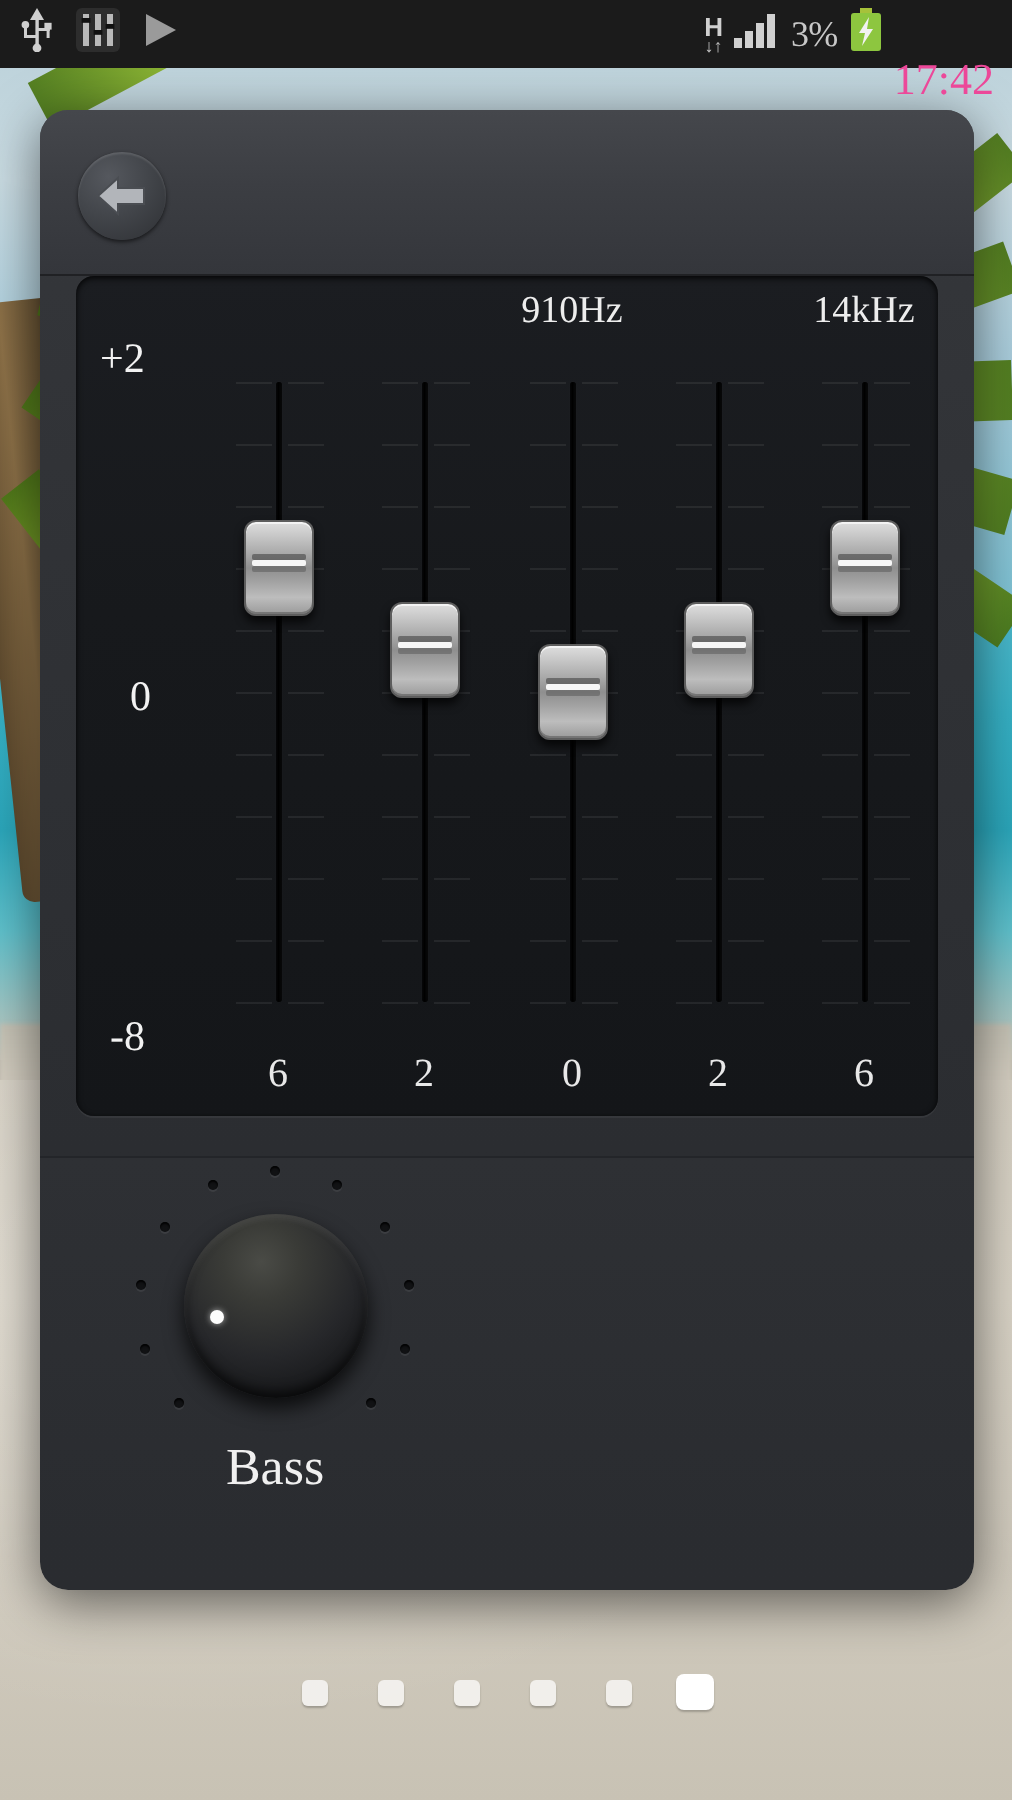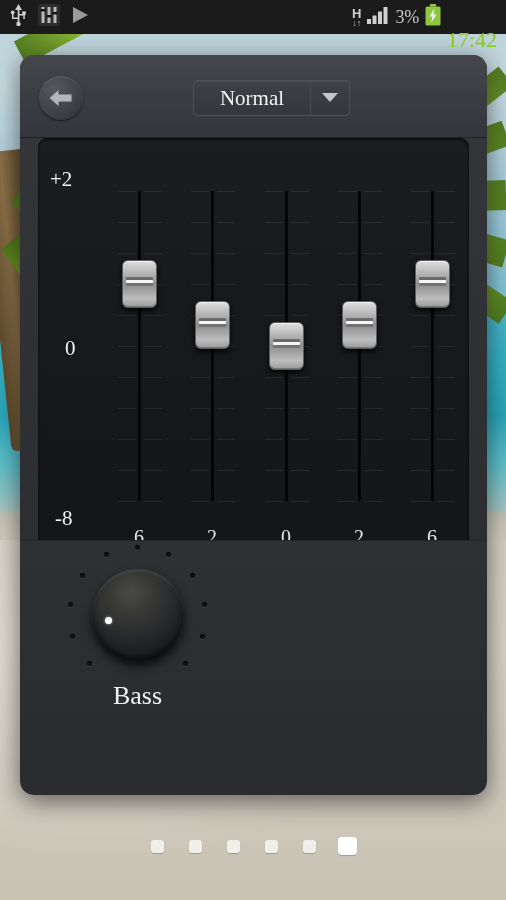--- a/index.html
+++ b/index.html
@@ -75,21 +75,21 @@
     background:#1b1b1b;
     display:flex; align-items:center;
     font-family:"Liberation Serif", serif;
     color:#cfcfcf;
     z-index:50;
   }
   .sb-left{ display:flex; align-items:center; gap:10px; padding-left:9px; }
   .sb-right{ margin-left:auto; display:flex; align-items:center; gap:6px; padding-right:9px; }
   .sb-icon{ display:block; }
   #sb-percent{ font-size:18px; color:#c8c8c8; letter-spacing:-.3px; }
-  #sb-clock{ font-size:22px; color:#84cc16; letter-spacing:0px;margin-top:46px; }
+  #sb-clock{ font-size:22px; color:#ec4899; letter-spacing:0px;margin-top:46px; }
   #sb-h{ display:flex; flex-direction:column; align-items:center; line-height:1; }
   #sb-h .hletter{ font-size:13px; font-weight:bold; color:#d0d0d0; font-family:"Liberation Sans",sans-serif;}
   #sb-h .harrows{ font-size:9px; color:#c0c0c0; margin-top:-1px; font-family:"Liberation Sans",sans-serif;}
 
   
   #panel{
     position:absolute; left:20px; top:55px; width:467px; height:740px;
     background:linear-gradient(to bottom,#3b3d41 0%,#34363a 6%,#303236 30%,#2b2d31 70%,#2a2c30 100%);
     border-radius:14px;
     box-shadow:0 6px 26px rgba(0,0,0,.55), inset 0 1px 0 rgba(255,255,255,.07);
@@ -202,21 +202,21 @@
     cursor:pointer;
   }
   .thumb::before{
     content:""; position:absolute; left:3px; top:19px; width:27px; height:3px;
     background:#f6f6f6; border-radius:1px;
     box-shadow:0 -3px 0 rgba(60,60,60,.55), 0 3px 0 rgba(60,60,60,.35);
   }
 
   
   #knobs{
-    position:absolute; left:0; top:485px; width:467px; height:193px;
+    position:absolute; left:0; top:523px; width:467px; height:193px;
     background:linear-gradient(to bottom,#2e3034 0%,#2a2c30 100%);
     border-top:1px solid #232529;
   }
   .knob-group{ position:absolute; top:0; width:233px; height:237px; }
   .knob-dial{
     position:absolute; left:50%; top:28px; width:92px; height:92px;
     margin-left:-46px; border-radius:50%;
     background:
       radial-gradient(circle at 42% 26%, #4a4b46 0%, #3a3b37 22%, #26272a 55%, #141517 85%, #0d0e10 100%);
     box-shadow:0 5px 10px rgba(0,0,0,.75), inset 0 2px 3px rgba(255,255,255,.10),
@@ -351,34 +351,27 @@
   <div id="header">
 
     <div id="back-btn">
       <span>
         <svg width="24" height="22" viewBox="0 0 24 22">
           <polygon points="0,11 10,2 10,7 23,7 23,15 10,15 10,20" fill="#b2b5ba" stroke="#4a4d52" stroke-width="1"></polygon>
         </svg>
       </span>
     </div>
 
-    <div id="preset-select">
-      <span id="preset-label">Normal</span>
-      <span id="preset-divider"></span>
-      <span id="preset-arrow">
-        <svg width="16" height="10" viewBox="0 0 16 10">
-          <polygon points="0,0 16,0 8,9" fill="#c3c6cb"></polygon>
-        </svg>
-      </span>
-    </div>
 
   </div>
 
   <div id="eq">
 
+    <div class="freq-label" style="left:205px">910Hz</div>
+    <div class="freq-label" style="left:351px">14kHz</div>
 
     <div class="axis-label" style="left:12px; top:29px">+2</div>
     <div class="axis-label" style="left:27px; top:198px">0</div>
     <div class="axis-label" style="left:17px; top:368px">-8</div>
 
     <div class="slider" id="slider-0" style="left:58px;  top:53px">
         <div class="slider-track"></div>
         <div class="tick l" style="top: 0px;"></div>
         <div class="tick r" style="top: 0px;"></div>
         <div class="tick l" style="top: 31px;"></div>

